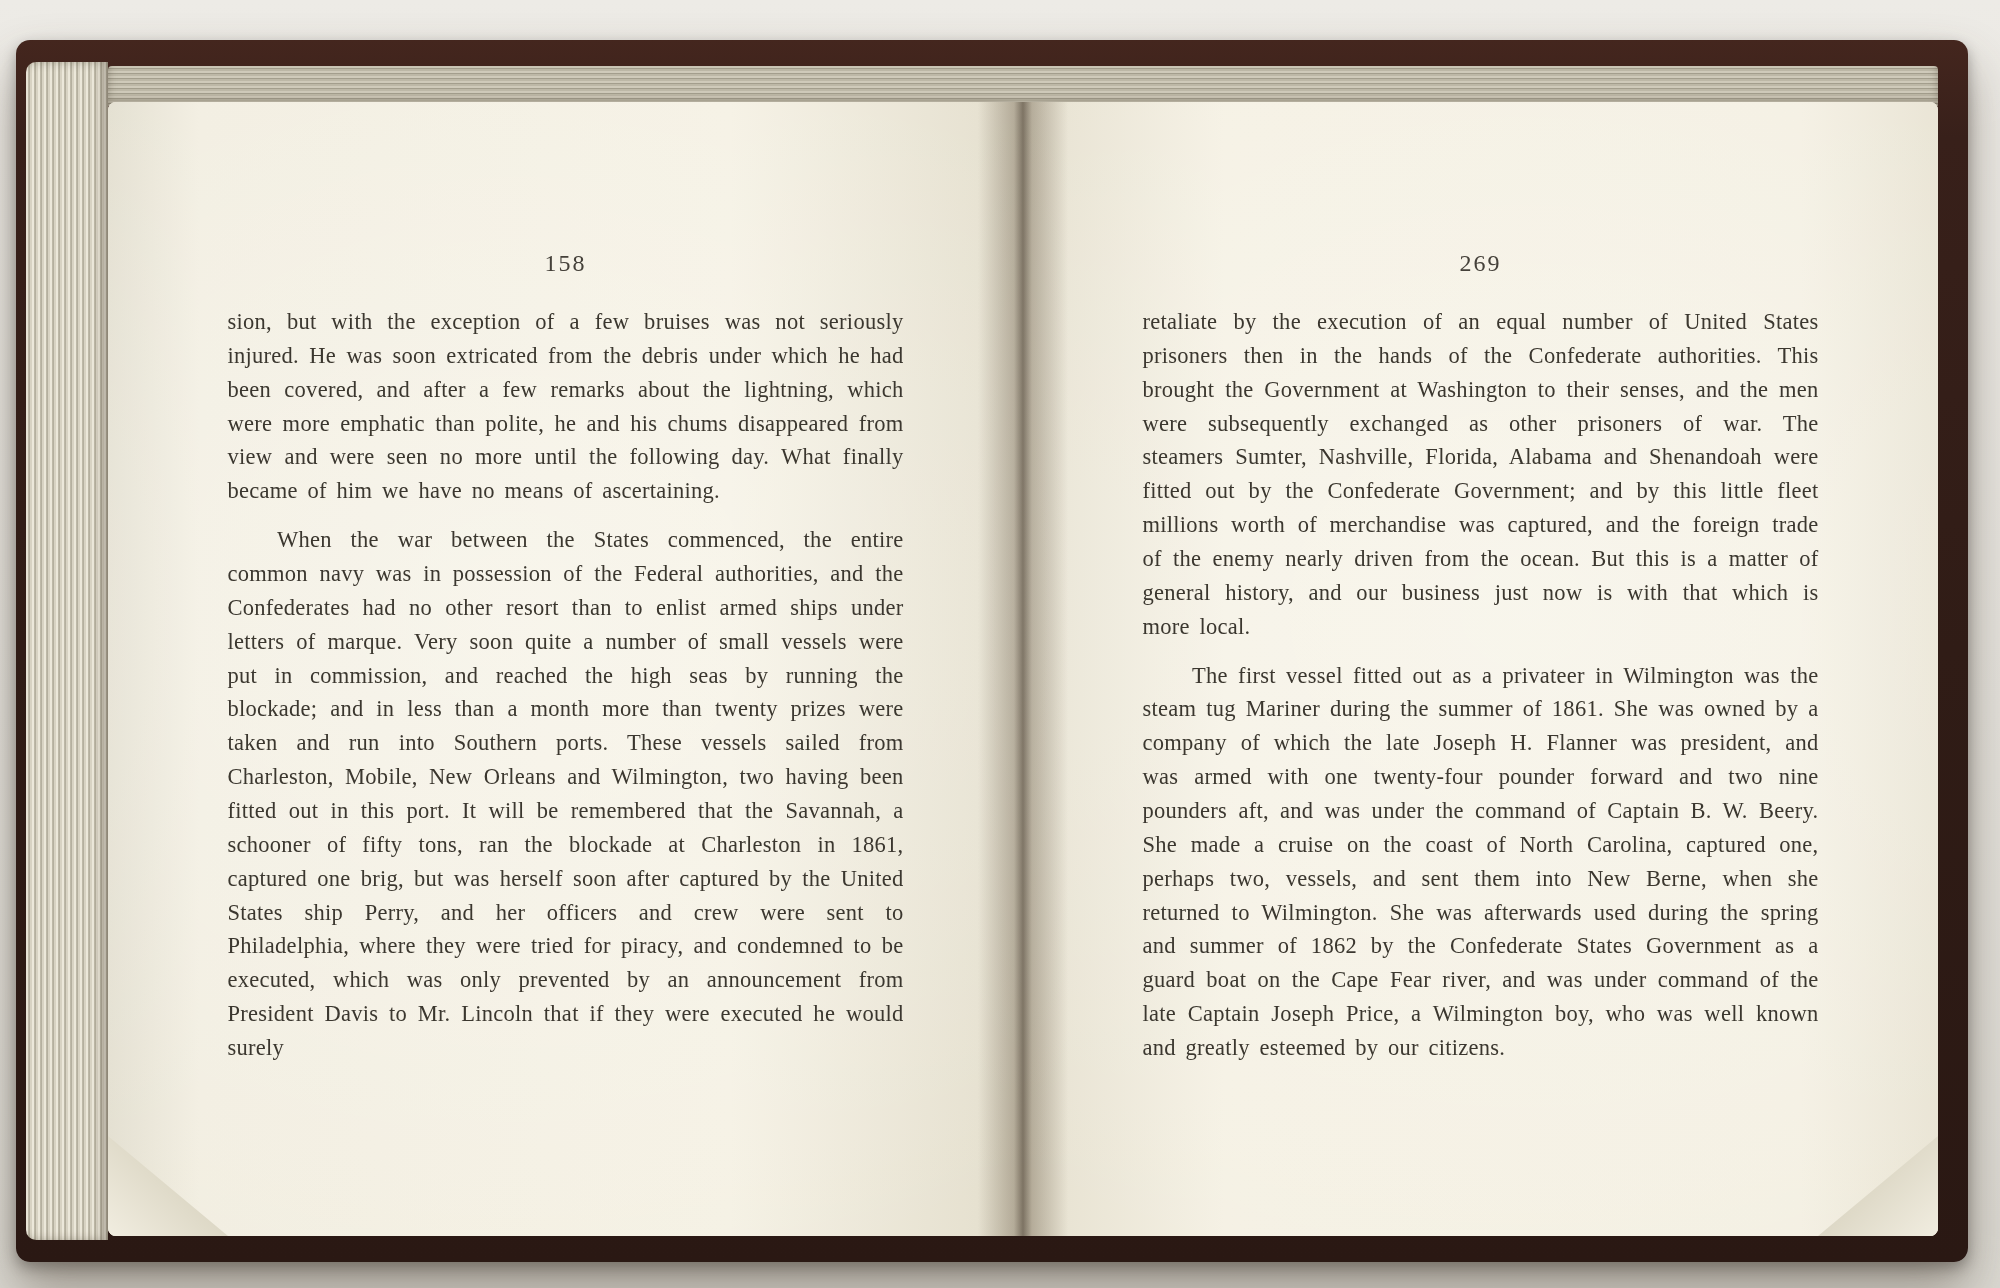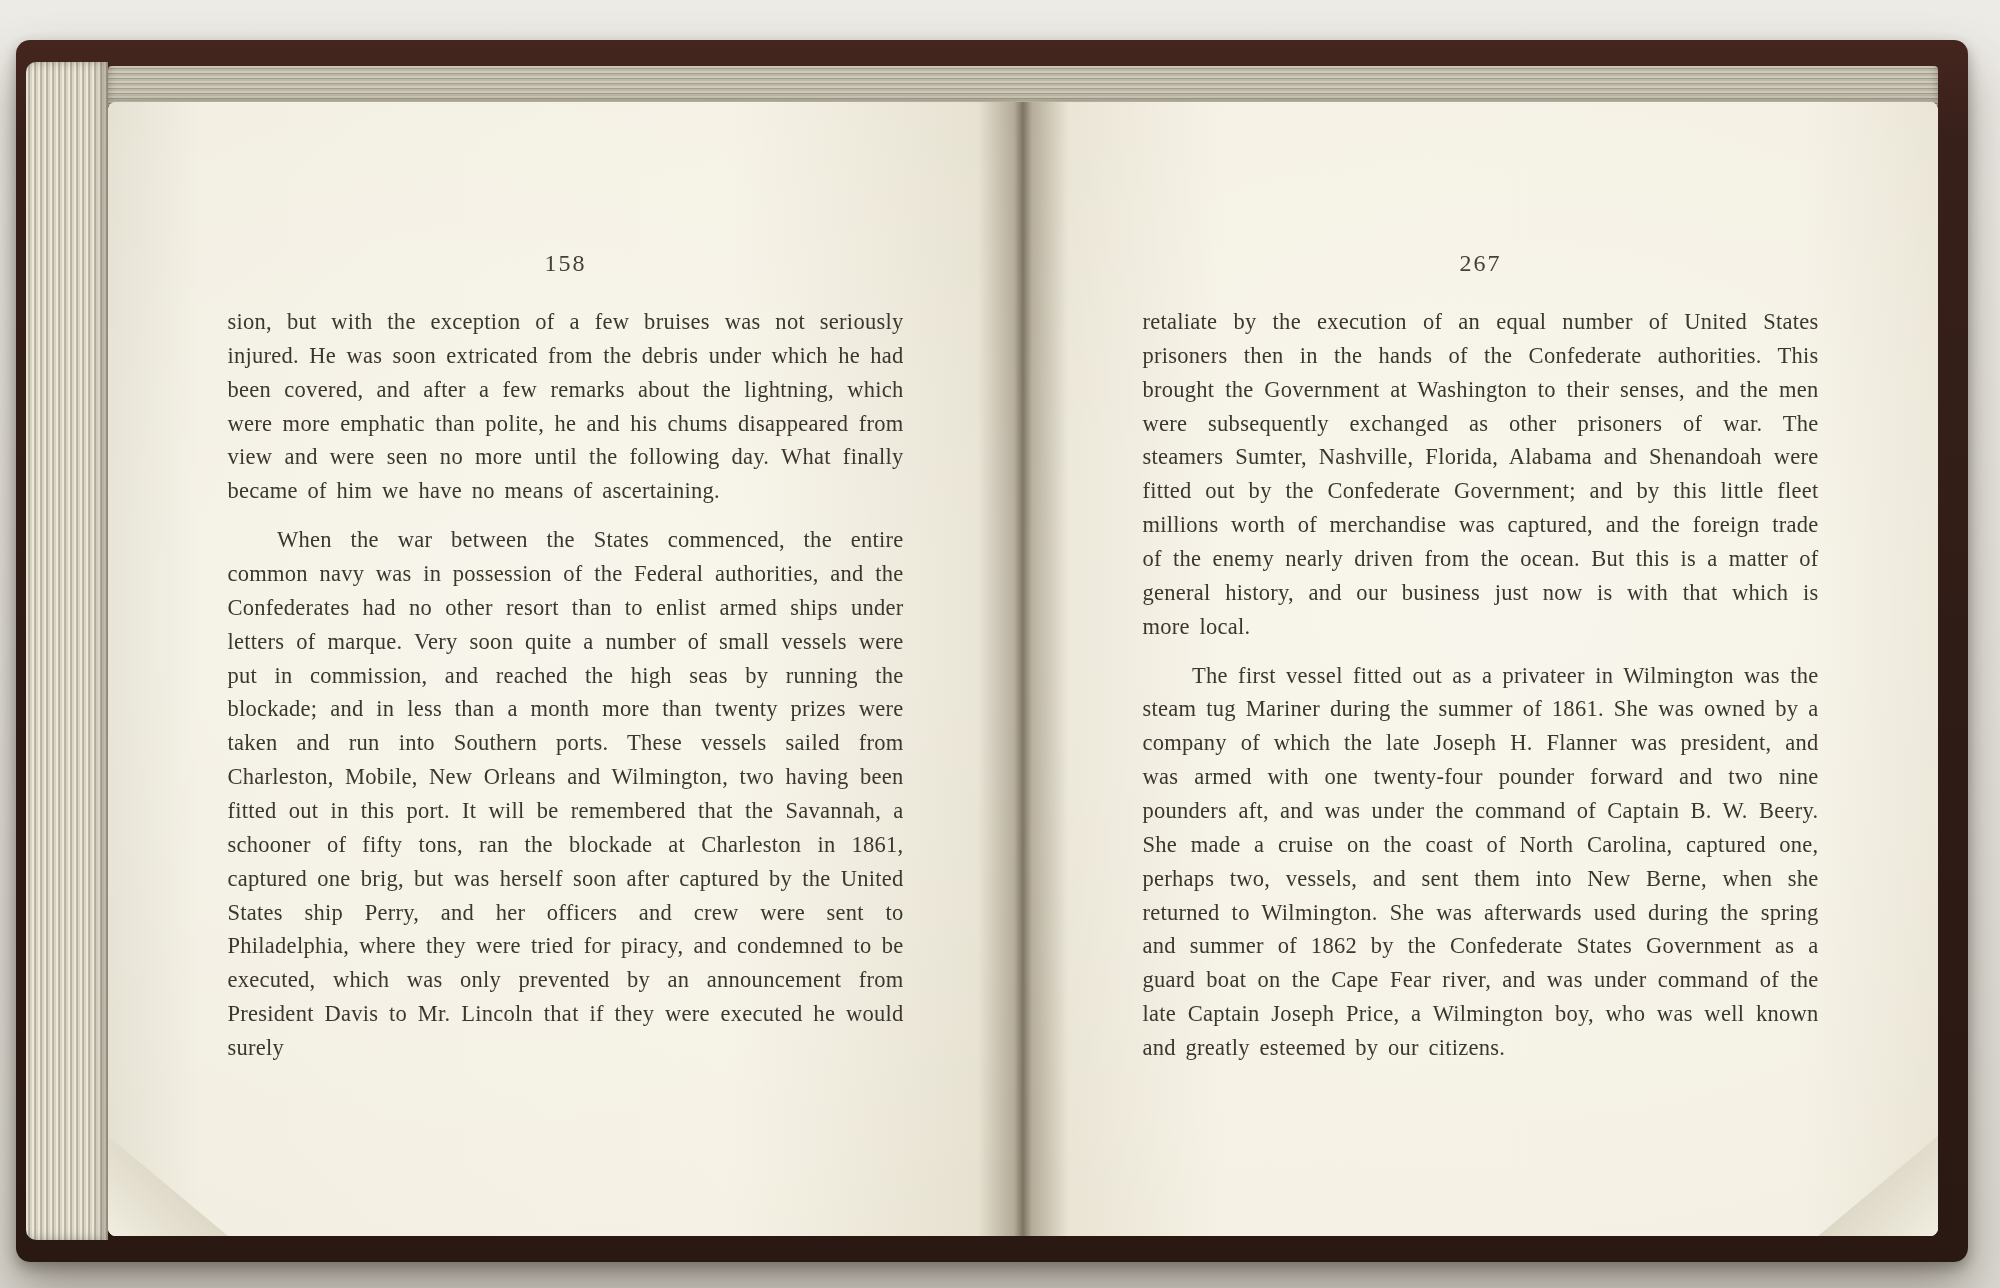--- a/index.html
+++ b/index.html
@@ -158,21 +158,21 @@
     <div class="page left">
       <div class="pagenum">158</div>
       <div class="text-block">
         <p>sion, but with the exception of a few bruises was not seriously injured.  He was soon extricated from the debris under which he had been covered, and after a few remarks about the lightning, which were more emphatic than polite, he and his chums disappeared from view and were seen no more until the following day.  What finally became of him we have no means of ascertaining.</p>
         <p class="indent">When the war between the States commenced, the entire common navy was in possession of the Federal authorities, and the Confederates had no other resort than to enlist armed ships under letters of marque. Very soon quite a number of small vessels were put in commission, and reached the high seas by running the blockade; and in less than a month more than twenty prizes were taken and run into Southern ports.  These vessels sailed from Charleston, Mobile, New Orleans and Wilmington, two having been fitted out in this port.  It will be remembered that the Savannah, a schooner of fifty tons, ran the blockade at Charleston in 1861, captured one brig, but was herself soon after captured by the United States ship Perry, and her officers and crew were sent to Philadelphia, where they were tried for piracy, and condemned to be executed, which was only prevented by an announcement from President Davis to Mr. Lincoln that if they were executed he would surely</p>
       </div>
       <div class="corner-fold fold-bl"></div>
     </div>
 
     <div class="page right">
-      <div class="pagenum">267</div>
+      <div class="pagenum">269</div>
       <div class="text-block">
         <p>retaliate by the execution of an equal number of United States prisoners then in the hands of the Confederate authorities.  This brought the Government at Washington to their senses, and the men were subsequently exchanged as other prisoners of war.  The steamers Sumter, Nashville, Florida, Alabama and Shenandoah were fitted out by the Confederate Government; and by this little fleet millions worth of merchandise was captured, and the foreign trade of the enemy nearly driven from the ocean.  But this is a matter of general history, and our business just now is with that which is more local.</p>
         <p class="indent">The first vessel fitted out as a privateer in Wilmington was the steam tug Mariner during the summer of 1861.  She was owned by a company of which the late Joseph H. Flanner was president, and was armed with one twenty-four pounder forward and two nine pounders aft, and was under the command of Captain B. W. Beery.  She made a cruise on the coast of North Carolina, captured one, perhaps two, vessels, and sent them into New Berne, when she returned to Wilmington.  She was afterwards used during the spring and summer of 1862 by the Confederate States Government as a guard boat on the Cape Fear river, and was under command of the late Captain Joseph Price, a Wilmington boy, who was well known and greatly esteemed by our citizens.</p>
       </div>
       <div class="corner-fold fold-br"></div>
     </div>
 
     <div class="gutter"></div>
 
   </div>

